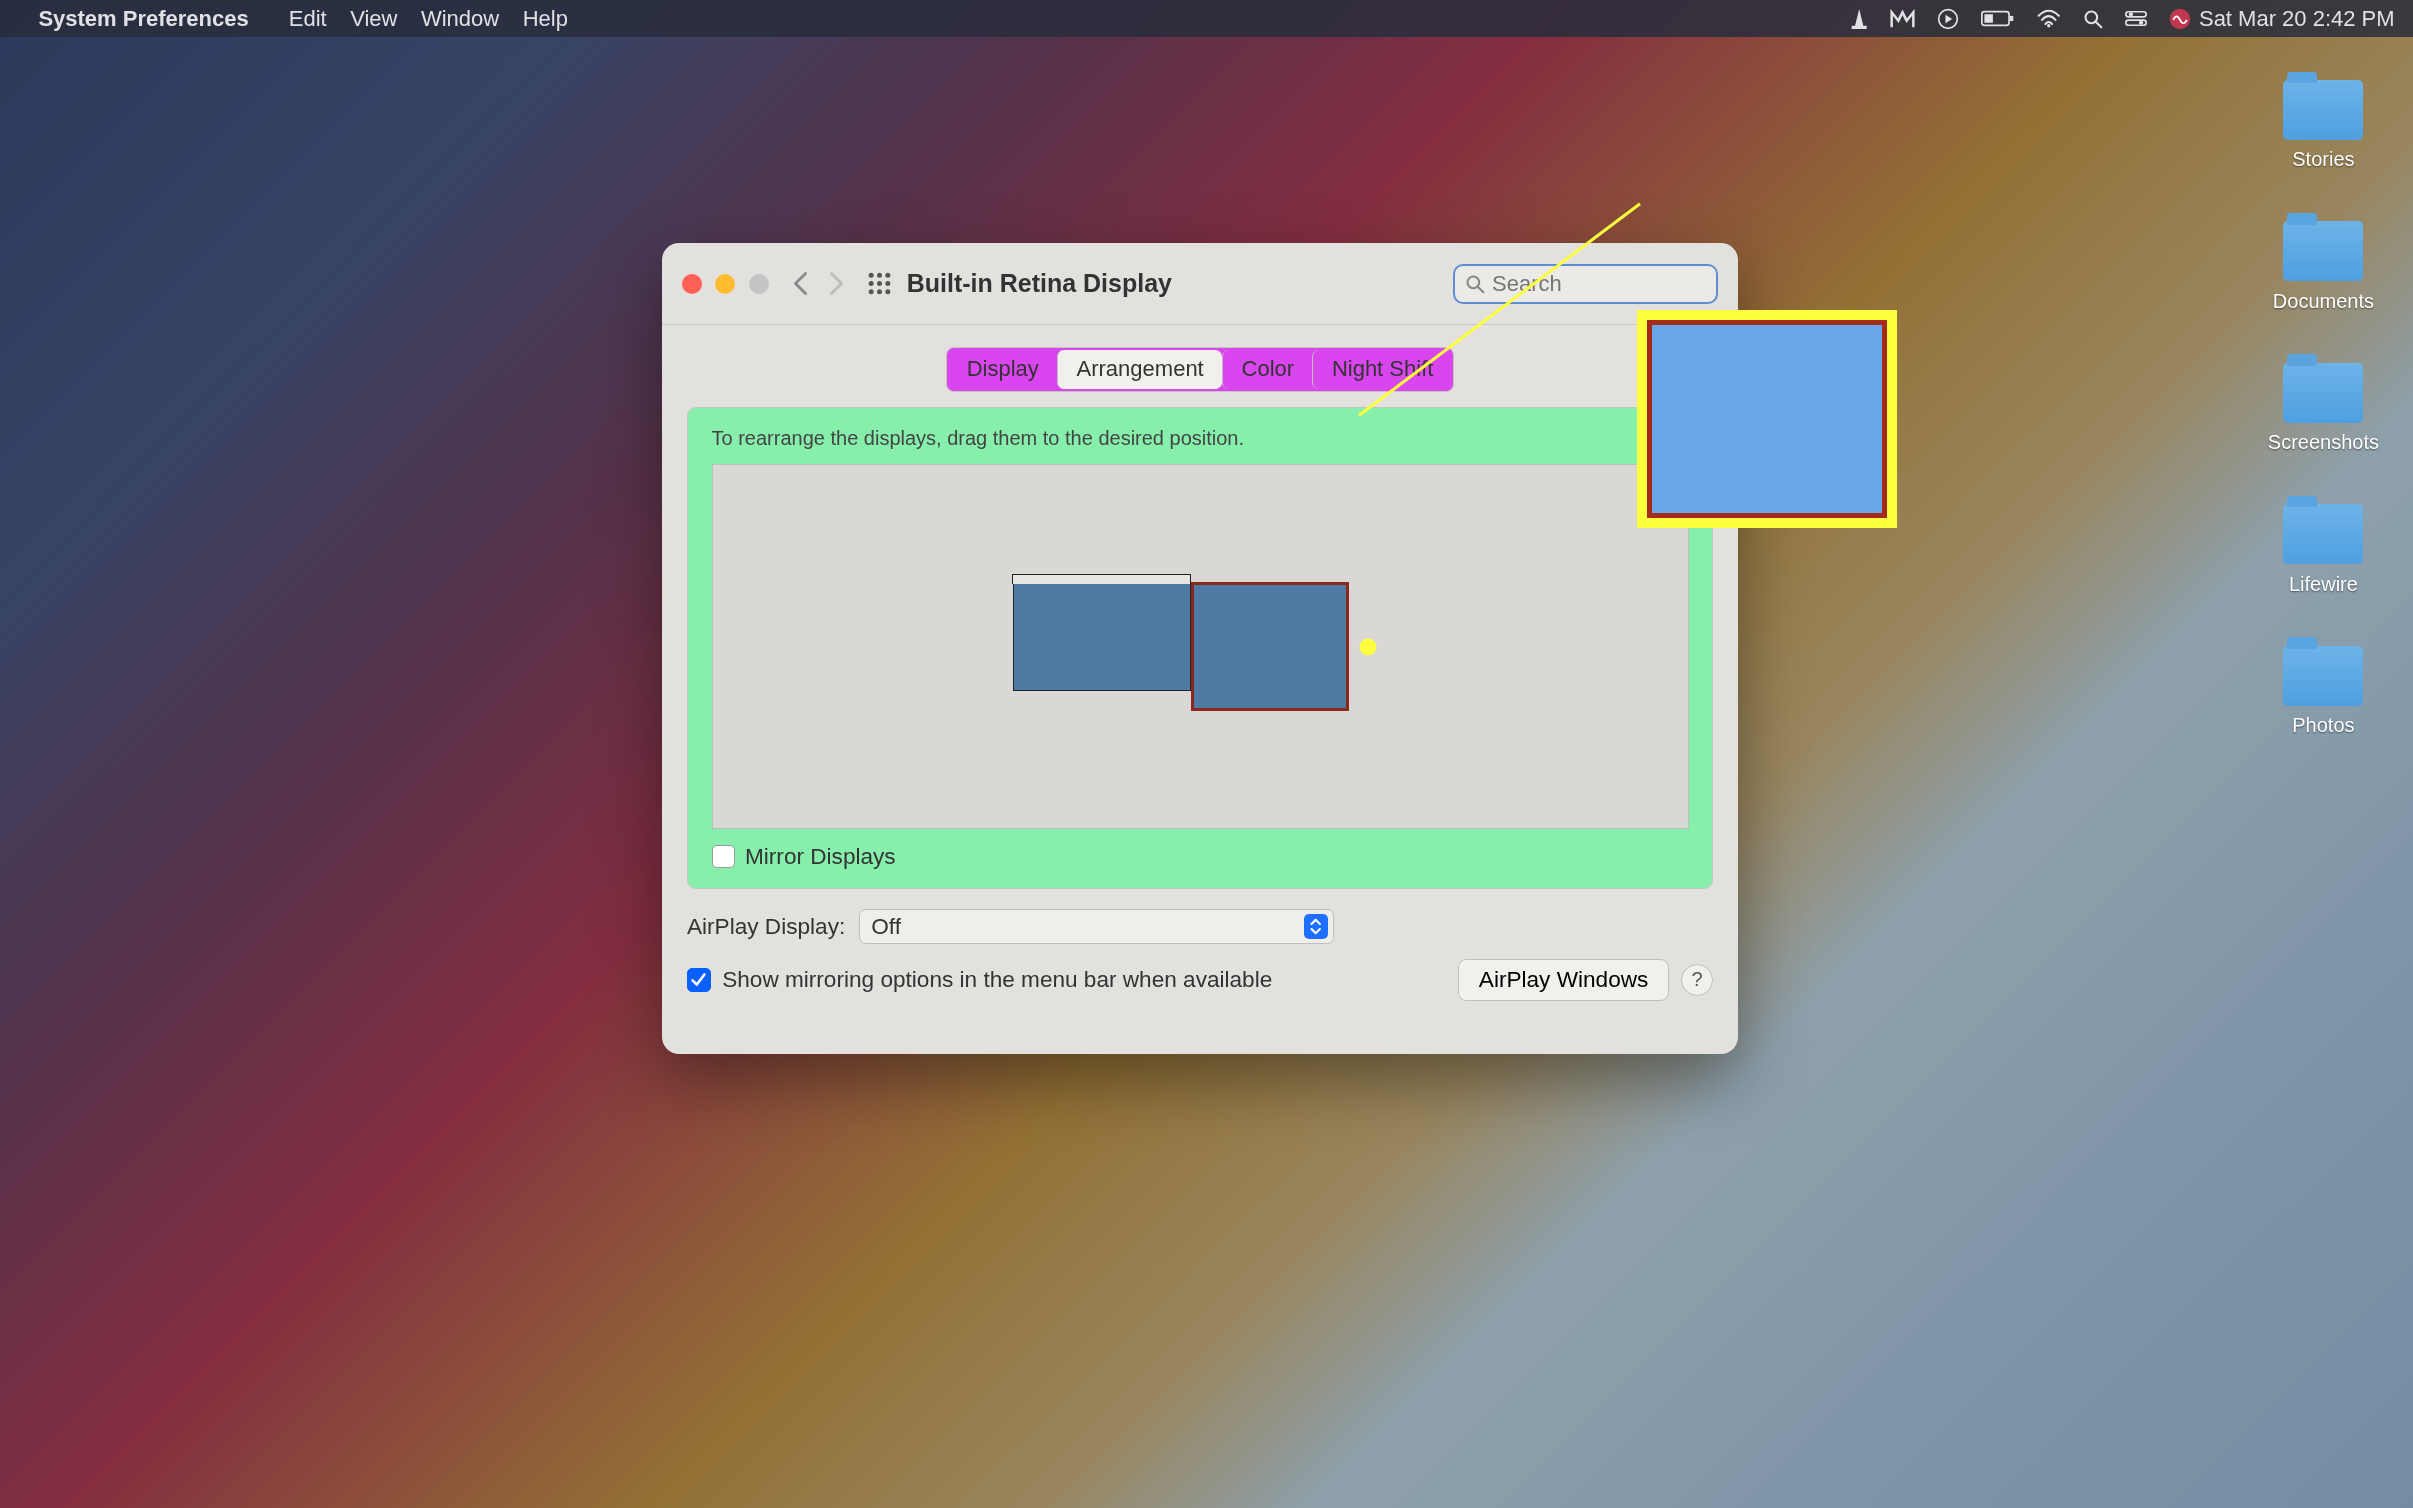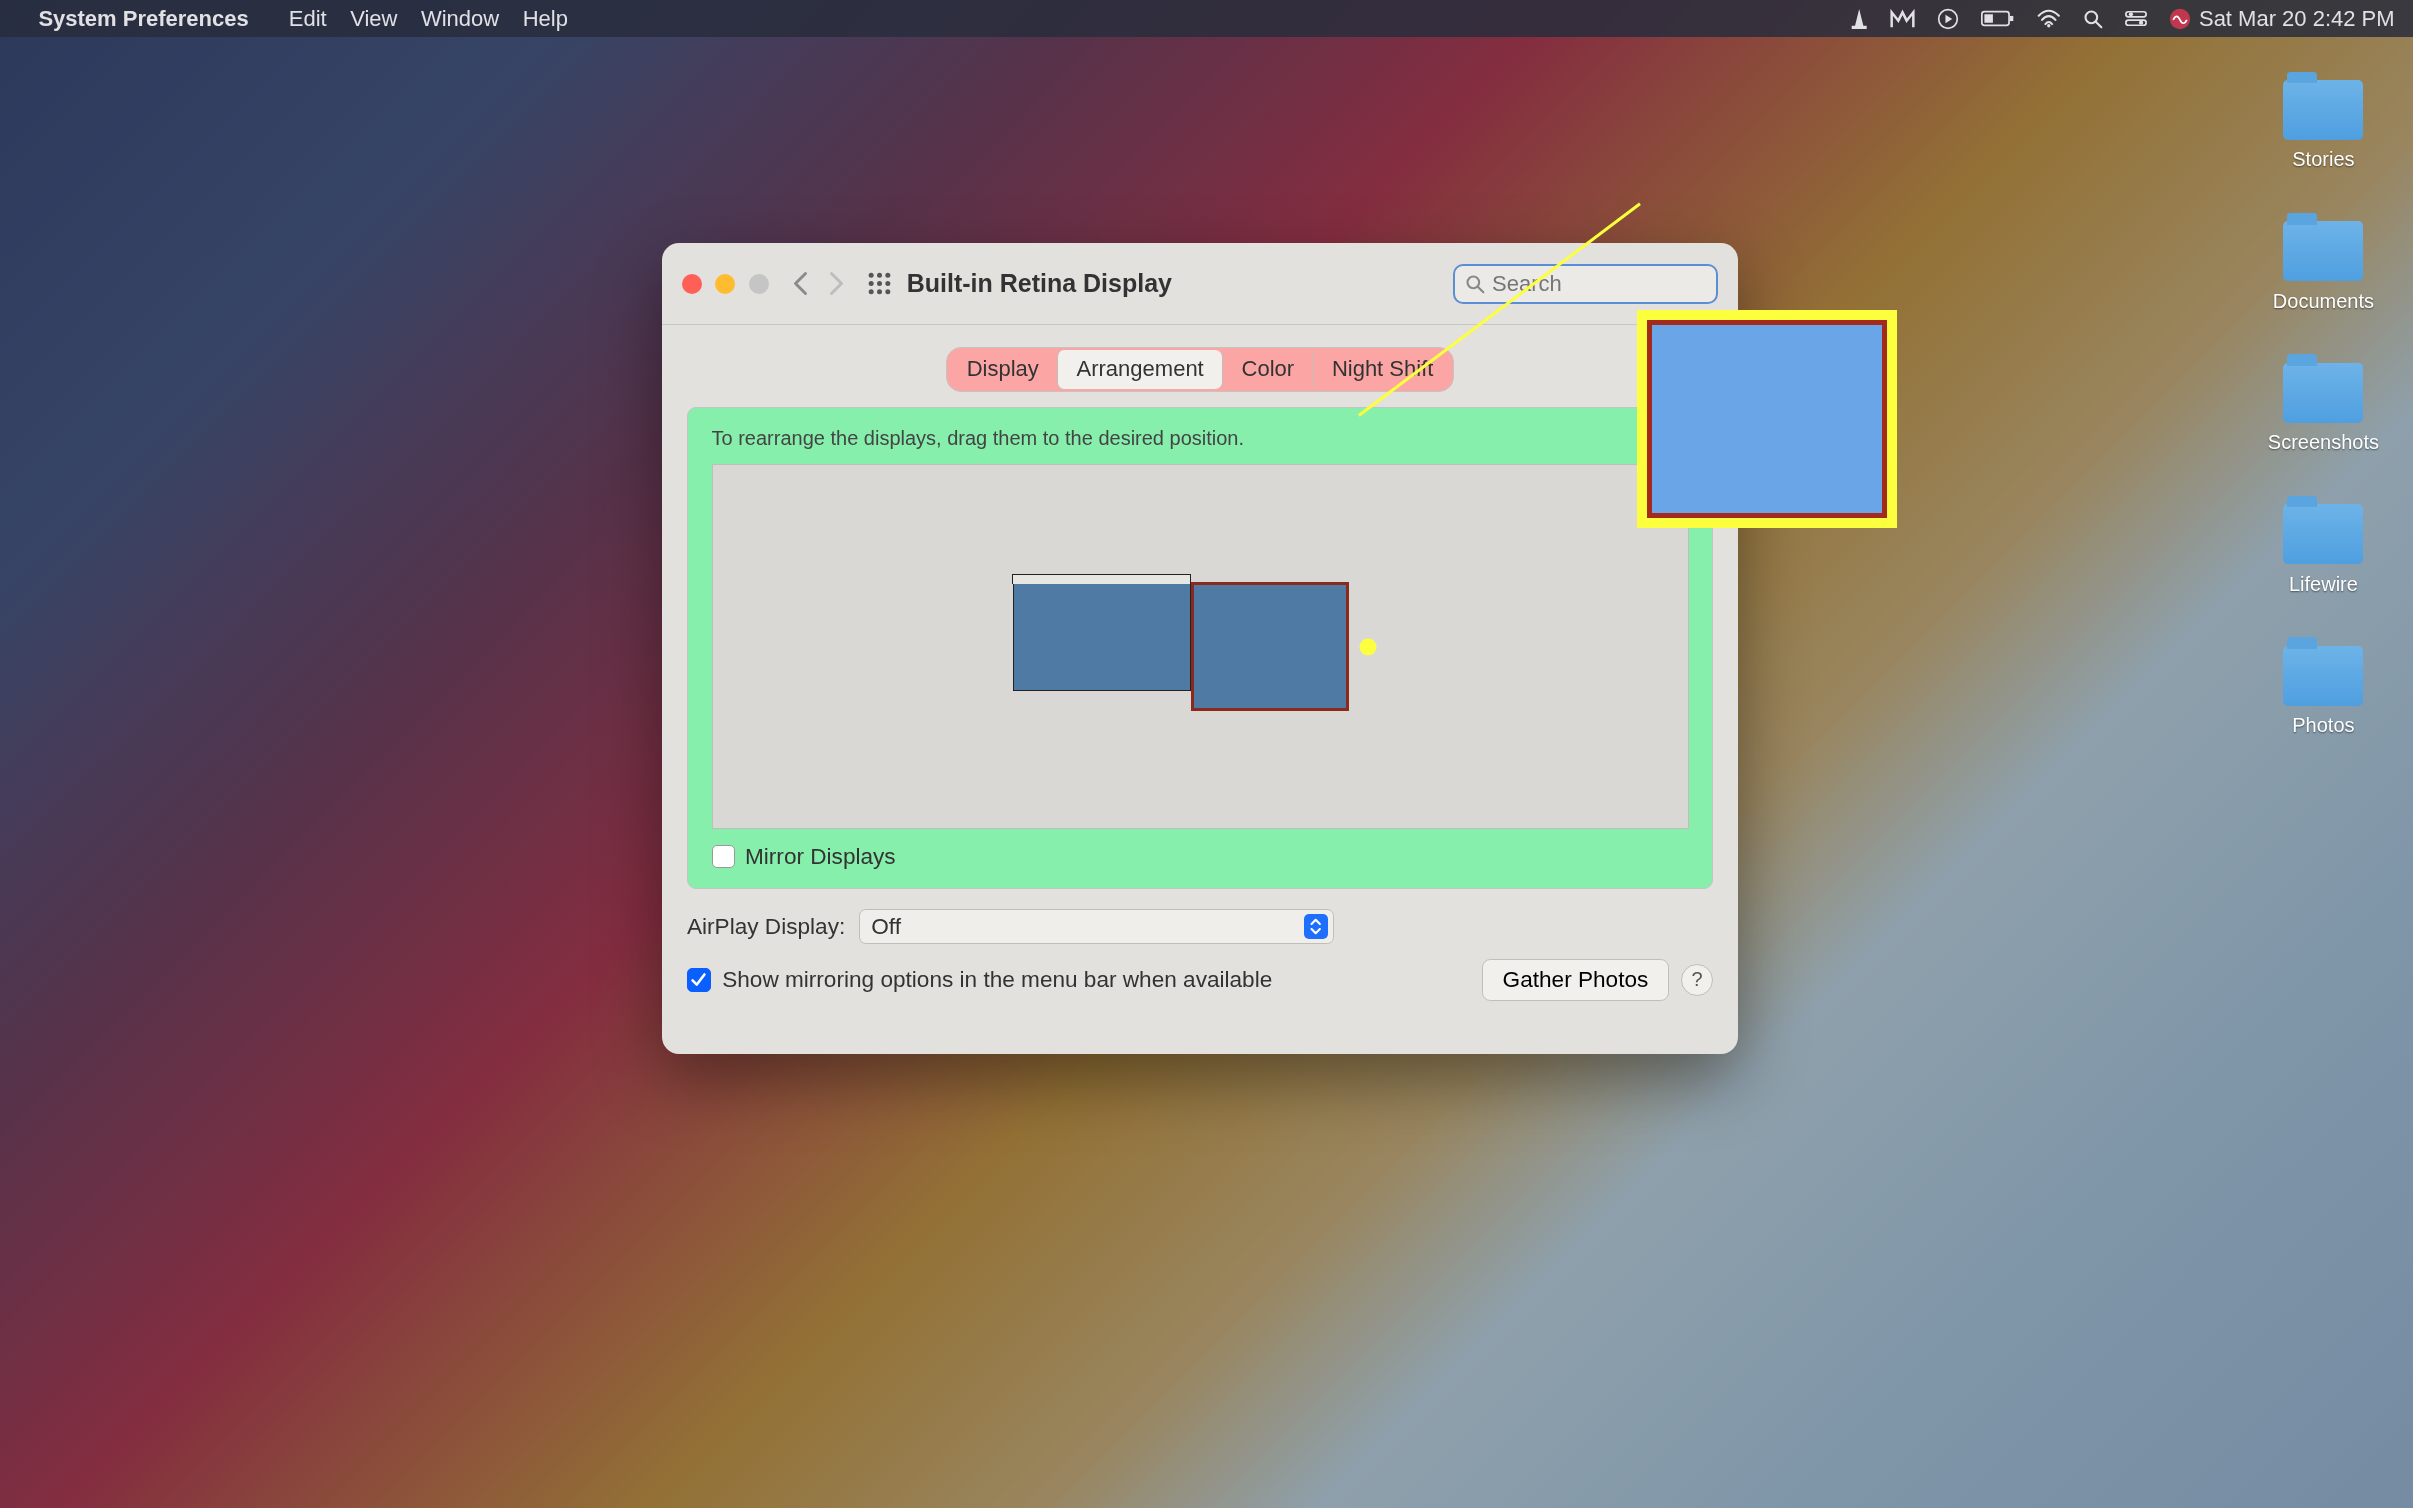--- a/index.html
+++ b/index.html
@@ -93,22 +93,22 @@
 }
 .search-wrap .mag {
   position: absolute; left: 11.7px; top: 10px; color: #888;
   pointer-events: none;
 }
 
 
 .tabs-row { display: flex; justify-content: center; padding: 22px 0 6.7px; }
 .segmented {
   display: inline-flex;
-  background: #fca5a5;
-  border-radius: 15px;
+  background: #d946ef;
+  border-radius: 8px;
   padding: 1.7px;
   border: 0.8px solid #c6c4c0;
 }
 .segmented button {
   border: none; background: transparent;
   padding: 6.7px 18.4px; font-size: 22px; color: #333; cursor: pointer;
   border-radius: 6.7px;
 }
 .segmented button + button { border-left: 0.8px solid #c0bebb; }
 .segmented button.active { background: #f2f0ec; }
@@ -367,21 +367,21 @@
       </div>
     </div>
     <div class="footer-row">
       <span class="checkbox checked">
         <svg width="17" height="17" viewBox="0 0 20 20">
             <path d="M3 11 L8 16 L17 4" fill="none" stroke="#fff" stroke-width="3" stroke-linecap="round" stroke-linejoin="round"></path>
           </svg>
       </span>
       <span>Show mirroring options in the menu bar when available</span>
       <span class="spacer"></span>
-      <button class="btn">Gather Photos</button>
+      <button class="btn">AirPlay Windows</button>
       <span class="help-btn">?</span>
     </div>
   </div>
 </div>
 
 <div class="callout-line"></div>
 <div class="callout-dot"></div>
 <div class="callout">
   <div class="callout-inner"></div>
 </div>

